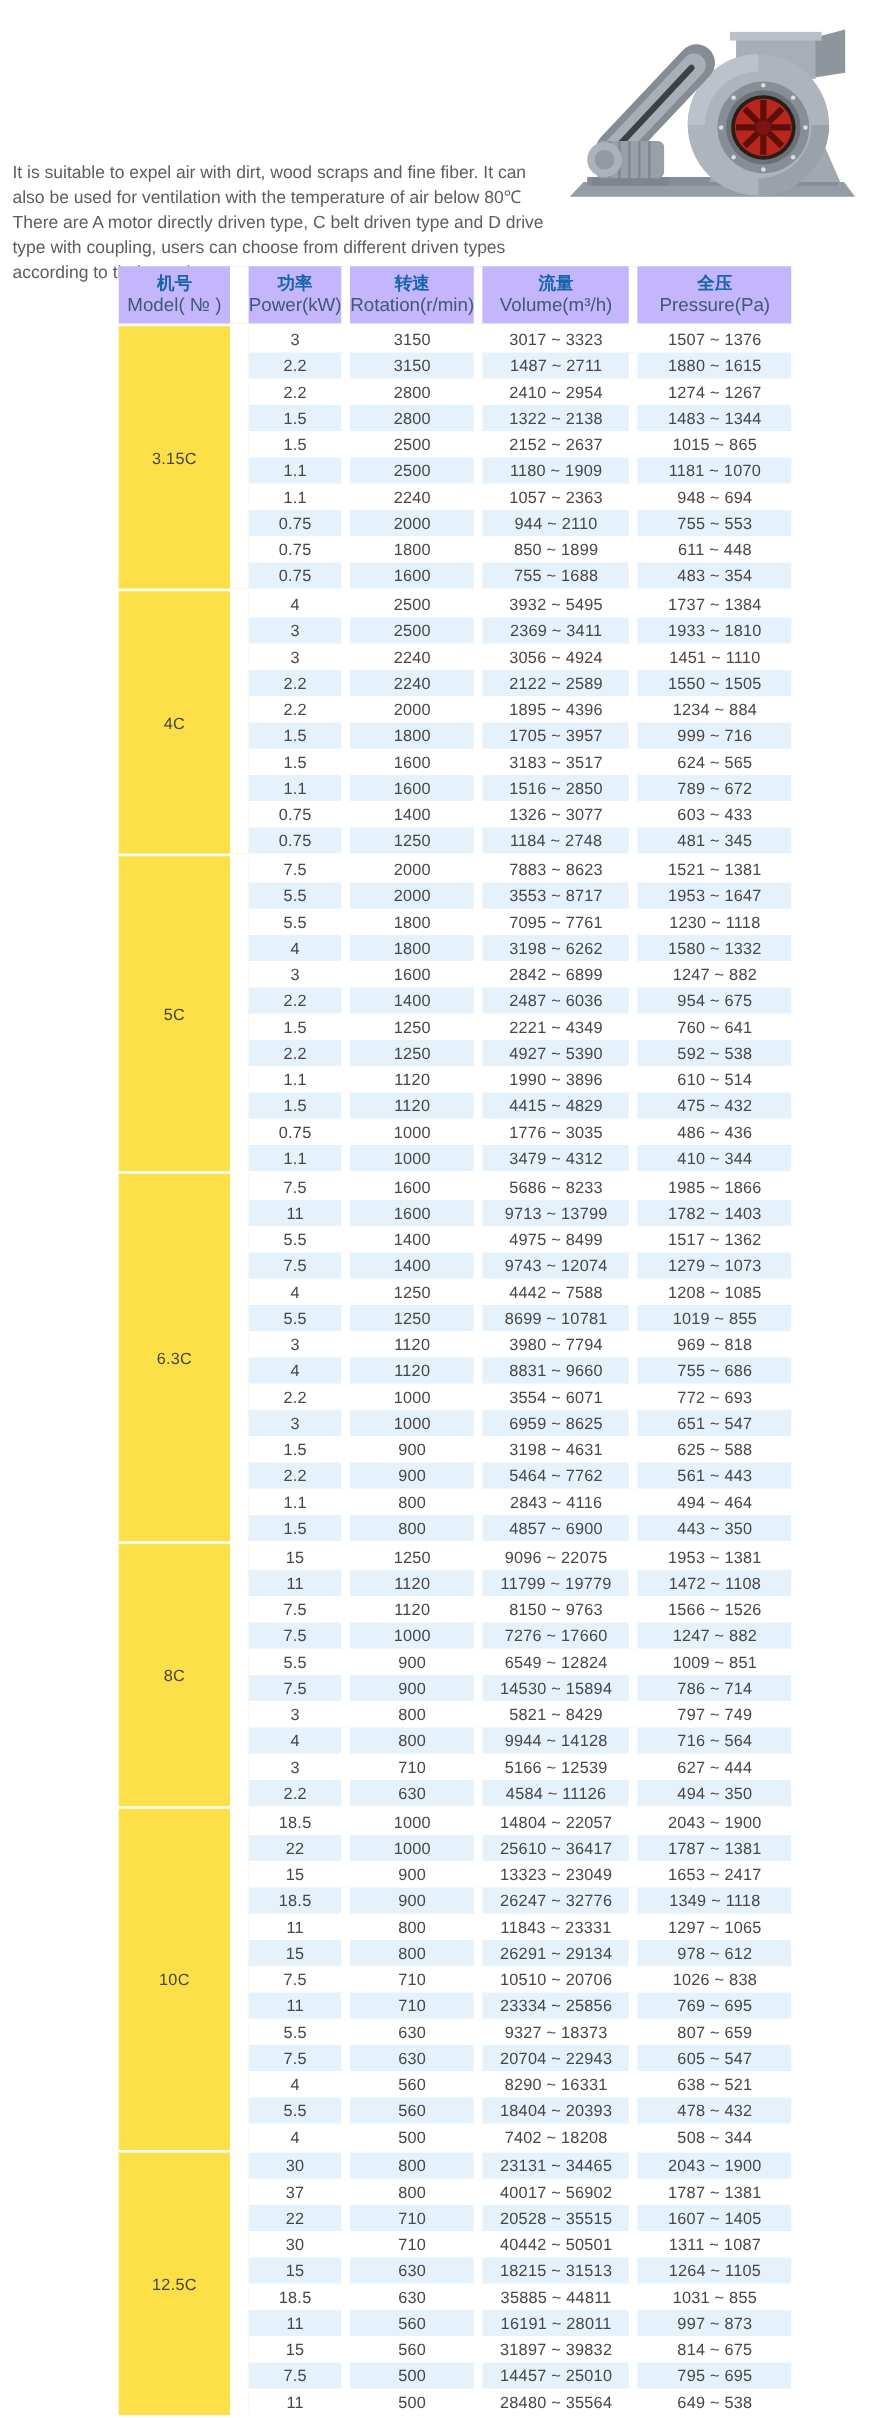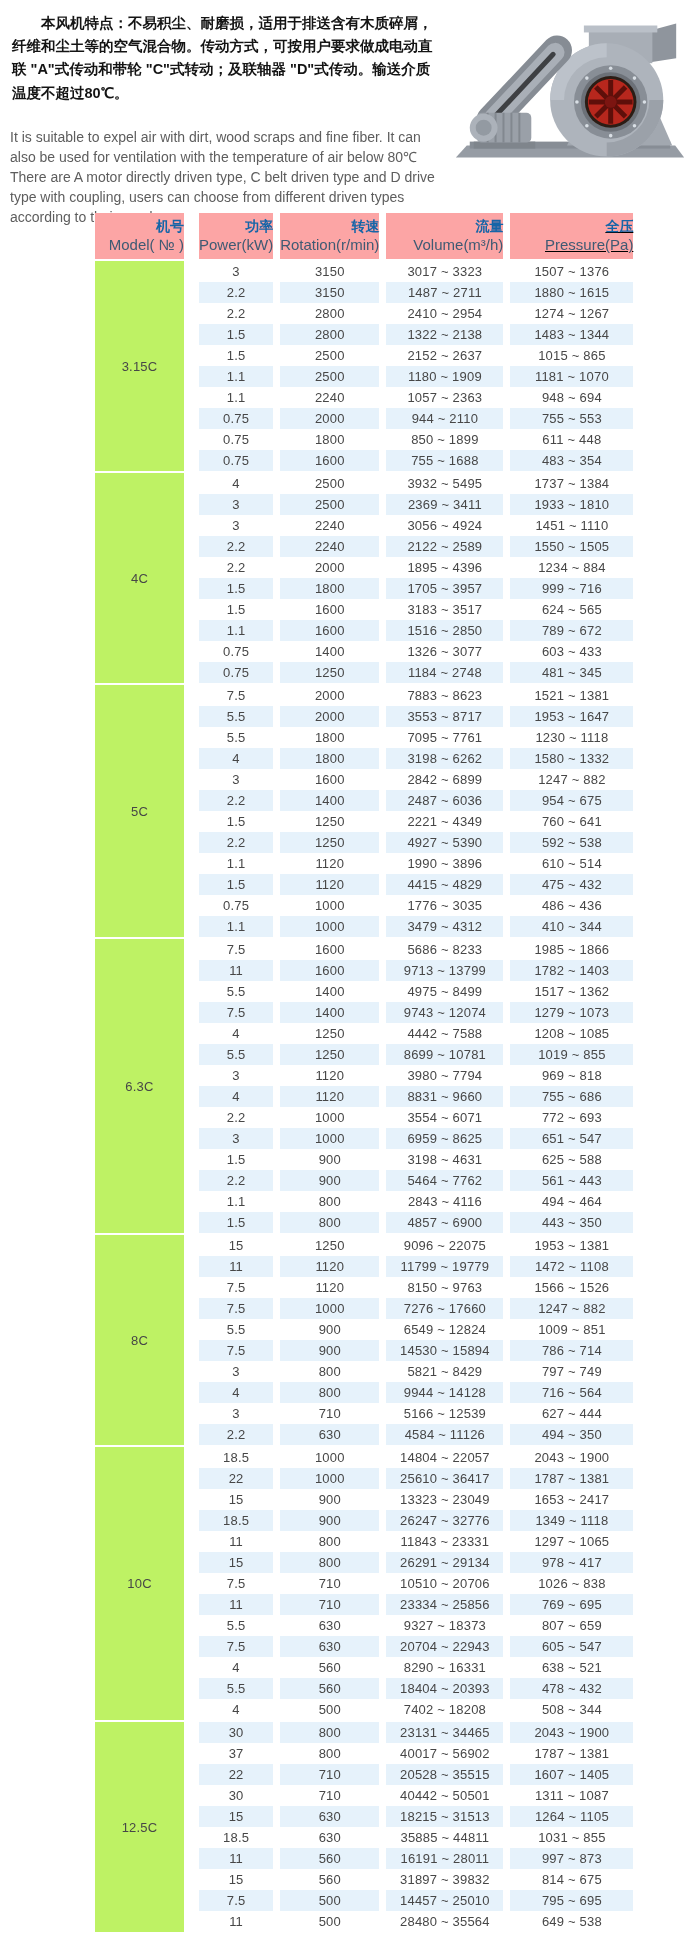--- a/index.html
+++ b/index.html
@@ -20,45 +20,44 @@
     font-size:14px; color:#5d5d5d; line-height:1.42; margin:0;
   }
   .fan-img { position:absolute; top:16px; right:2px; width:258px; height:150px; }
 
   
   table.spec {
     position:absolute; top:213px; left:95px;
     border-collapse:separate; border-spacing:0; table-layout:fixed;
   }
   table.spec th {
-    background:#fca5a5; height:46px; vertical-align:middle;
-    text-align:right; padding:0; border-right:7px solid #fff;
+    background:#c4b5fd; height:46px; vertical-align:middle;
+    text-align:center; padding:0; border-right:7px solid #fff;
   }
   table.spec th.model-th { border-right:15px solid #fff; }
-  table.spec th:last-child { border-right:none;text-decoration:underline; }
+  table.spec th:last-child { border-right:none; }
   .th-zh { font-size:14px; font-weight:bold; color:#1565a8; line-height:1.25; }
   .th-en { font-size:15px; font-weight:normal; color:#3f5a73; line-height:1.2; margin-top:1px; }
 
   table.spec td {
     height:21px; padding:0; text-align:center; vertical-align:middle;
     font-size:13px; color:#474747; letter-spacing:0.2px;
   }
   td.model-cell {
-    background:#bef264; border-right:15px solid #fff; color:#4c4c4c;
+    background:#fde047; border-right:15px solid #fff; color:#4c4c4c;
   }
   td.data-cell { background:#ffffff; border-right:7px solid #fff; }
   td.data-cell:last-child { border-right:none; }
   tr.stripe td.data-cell { background:#e6f2fb; }
   tr.group-start td { border-top:2px solid #ffffff; }
 </style>
 </head>
 <body>
 
 <div class="intro">
-  <p class="intro-zh">本风机特点：不易积尘、耐磨损，适用于排送含有木质碎屑，纤维和尘土等的空气混合物。传动方式，可按用户要求做成电动直联 "A"式传动和带轮 "C"式转动；及联轴器 "D"式传动。输送介质温度不超过80℃。</p>
   <p class="intro-en">It is suitable to expel air with dirt, wood scraps and fine fiber. It can also be used for ventilation with the temperature of air below 80℃ There are A motor directly driven type, C belt driven type and D drive type with coupling, users can choose from different driven types according to their needs.</p>
 
   <svg class="fan-img" viewBox="0 0 260 150" aria-hidden="true">
 
     <polygon points="16,142 246,142 237,130 27,130" fill="#969ca4"></polygon>
     <rect x="30" y="126" width="202" height="7" fill="#878d95"></rect>
 
     <polygon points="142,98 220,98 234,130 128,130" fill="#a2a8b0"></polygon>
 
     <polygon points="212,14 238,7 238,42 212,46" fill="#8f959d"></polygon>
@@ -502,21 +501,21 @@
       <tr>
         <td class="data-cell">11</td>
         <td class="data-cell">800</td>
         <td class="data-cell">11843 ~ 23331</td>
         <td class="data-cell">1297 ~ 1065</td>
       </tr>
       <tr class="stripe">
         <td class="data-cell">15</td>
         <td class="data-cell">800</td>
         <td class="data-cell">26291 ~ 29134</td>
-        <td class="data-cell">978 ~ 417</td>
+        <td class="data-cell">978 ~ 612</td>
       </tr>
       <tr>
         <td class="data-cell">7.5</td>
         <td class="data-cell">710</td>
         <td class="data-cell">10510 ~ 20706</td>
         <td class="data-cell">1026 ~ 838</td>
       </tr>
       <tr class="stripe">
         <td class="data-cell">11</td>
         <td class="data-cell">710</td>

